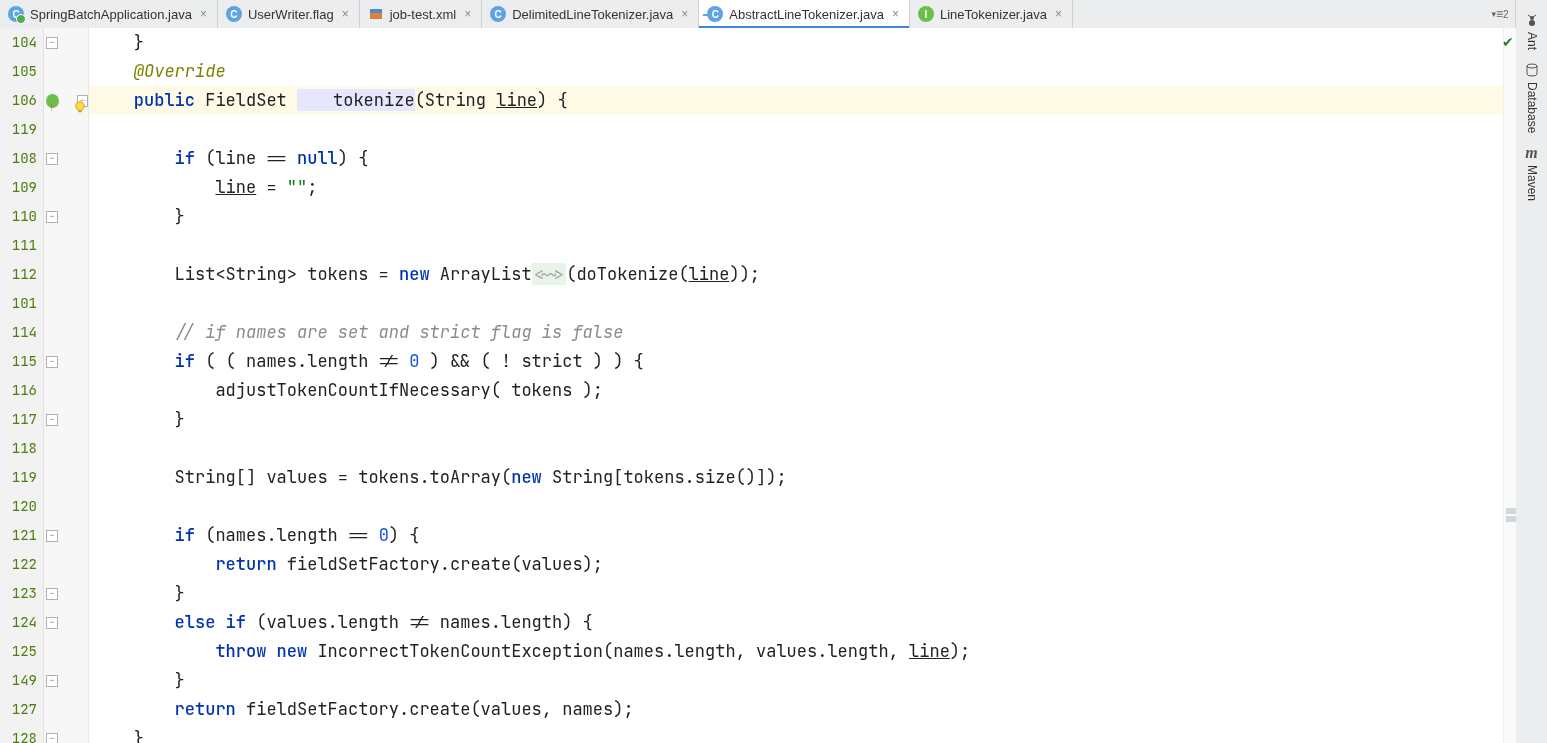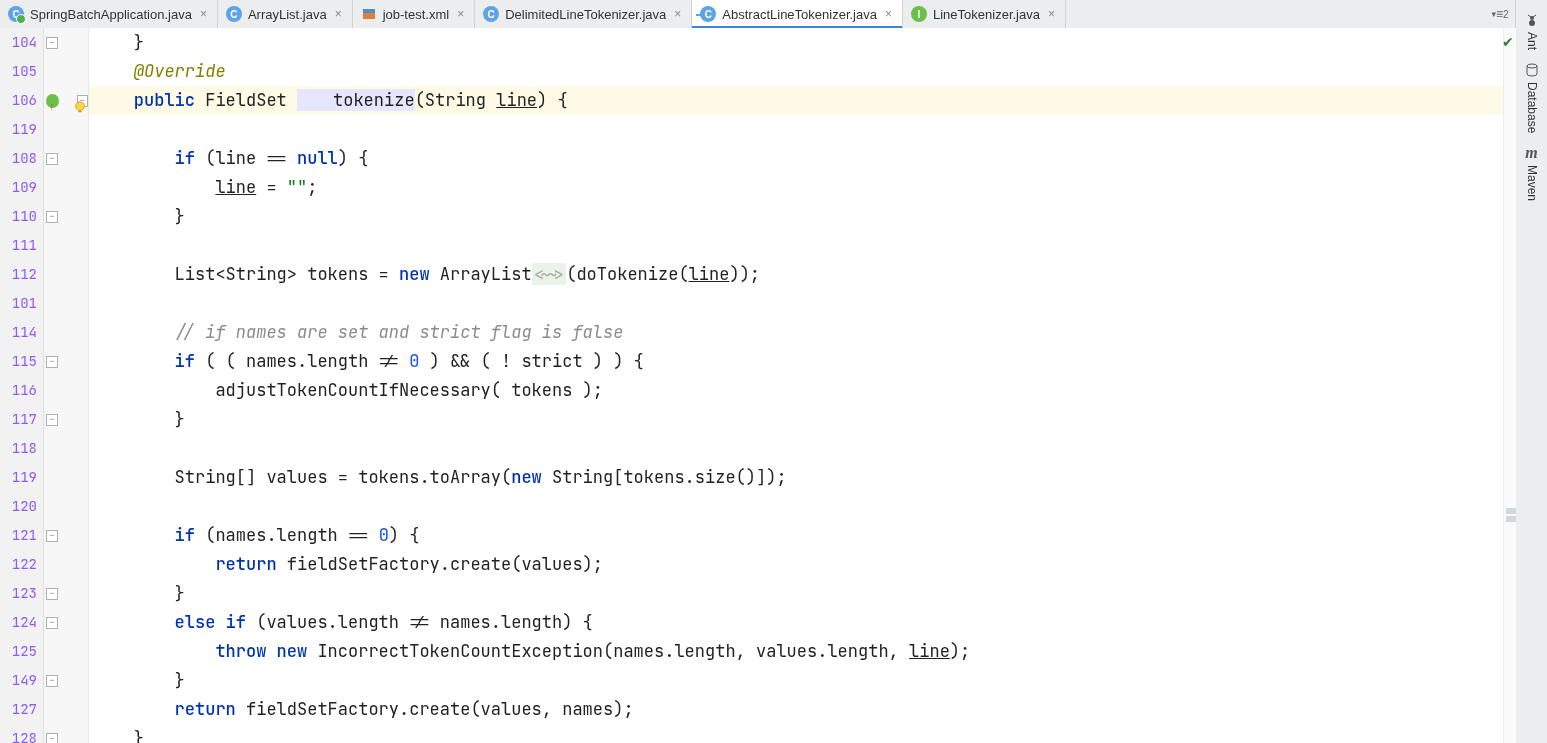--- a/index.html
+++ b/index.html
@@ -140,21 +140,21 @@
     flex-direction: row;
     background: #fff;
   }
   .gutter {
     width: 44px;
     background: #f2f2f2;
     border-right: 1px solid #e0e0e0;
     text-align: right;
     font-family: "Consolas","JetBrains Mono",monospace;
     font-size: 14px;
-    color: #8b5cf6;
+    color: #4d7c0f;
     padding-right: 6px;
     box-sizing: border-box;
   }
   .icons-col {
     width: 44px;
     background: #f7f7f7;
     border-right: 1px solid #e8e8e8;
     position: relative;
   }
   .gline, .icoline {
@@ -236,21 +236,21 @@
 
   <div class="tabbar-wrap">
     <div class="tabs" id="tabs">
         <div class="tab">
           <span class="ico cr">C</span>
           <span>SpringBatchApplication.java</span>
           <span class="close">×</span>
         </div>
         <div class="tab">
           <span class="ico c">C</span>
-          <span>ArrayList.java</span>
+          <span>UserWriter.flag</span>
           <span class="close">×</span>
         </div>
         <div class="tab">
           <span class="ico x">
             <svg viewBox="0 0 16 16">
               <rect x="2" y="3" width="12" height="10" fill="#e07e3c"></rect>
               <rect x="2" y="3" width="12" height="4" fill="#4c8dca"></rect>
             </svg>
           </span>
           <span>job-test.xml</span>

